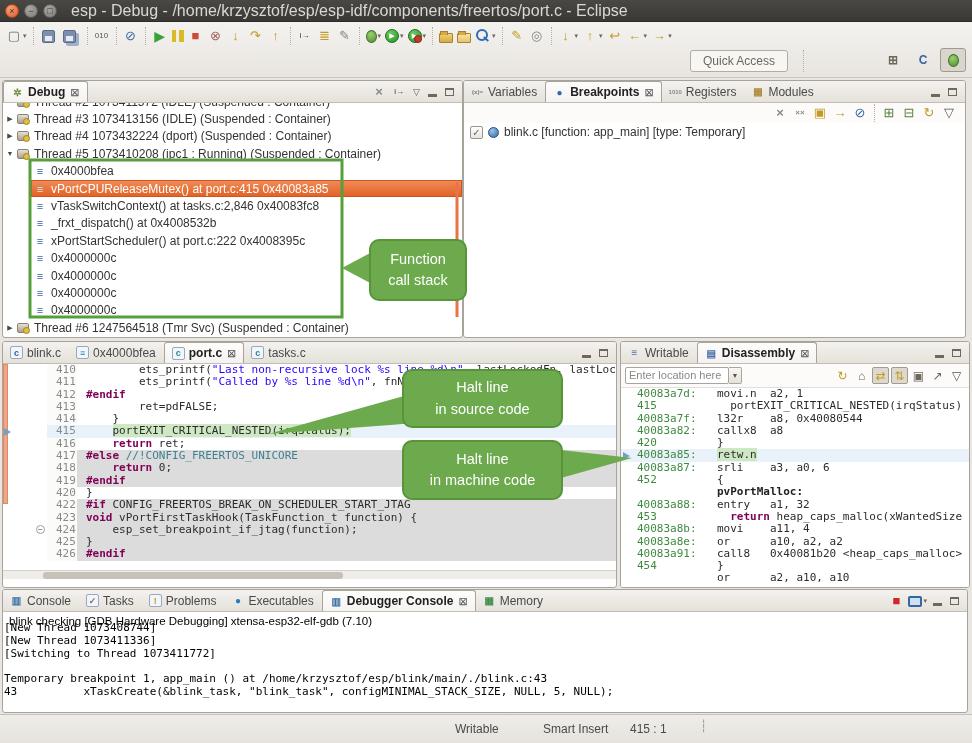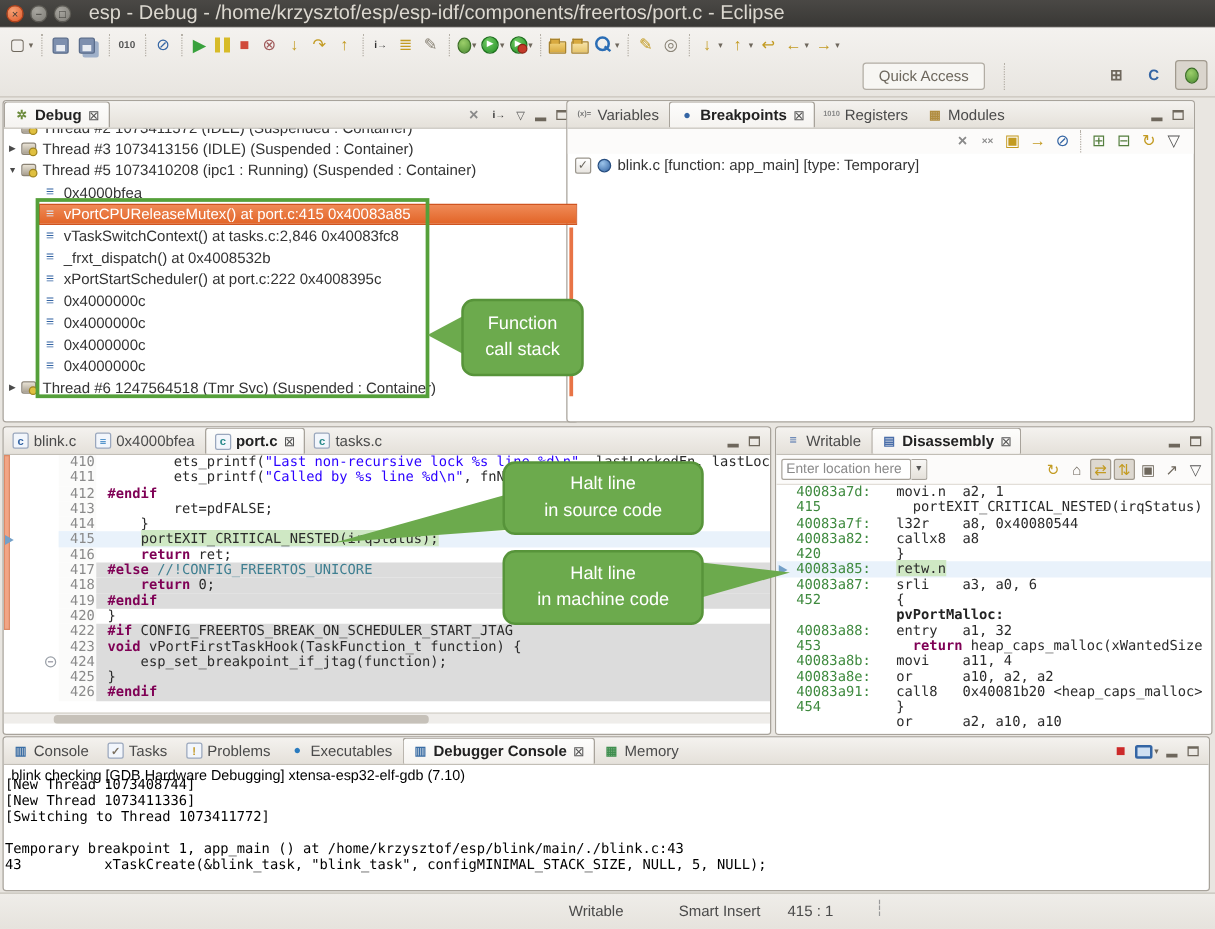--- a/index.html
+++ b/index.html
@@ -16,21 +16,21 @@
   .wb.close { background:radial-gradient(circle at 35% 30%, #f6a275, #e0592a); border-color:#b4431c; }
   .wtitle { color:#dcd8d0; margin-left:14px; font-size:16px; white-space:nowrap; }
 
   
   .toolbar { position:absolute; left:0; top:22px; width:972px; height:56px;
     background:linear-gradient(#f4f2ef,#e8e5e0); border-bottom:1px solid #c9c4bc; }
   .tbrow { position:absolute; left:4px; top:2px; height:24px; display:flex; align-items:center; }
   .tbtn { display:flex; align-items:center; padding:1px 2px; border-radius:2px; }
   .tbi { width:16px; height:16px; display:inline-flex; align-items:center; justify-content:center;
     font-size:13px; line-height:16px; }
-  .tbi.txt { font-size:8px; font-weight:bold; letter-spacing:0; }
+  .tbi.txt { font-size:8px; font-weight:normal; letter-spacing:0; }
   .tbi.big { font-size:14px; }
   .tbi.bold { font-weight:bold; }
   .dd { font-size:7px; color:#6e675c; margin-left:1px; }
   .tsep { width:1px; height:18px; border-left:1px dotted #b5b0a7; margin:0 4px; }
   .tbi.floppy, .tbi.floppies { width:13px; height:13px; background:#7d8fae; border:1px solid #5a6c8a;
     border-radius:2px; position:relative; margin:0 2px; }
   .tbi.floppy::after, .tbi.floppies::after { content:""; position:absolute; left:2px; right:2px;
     bottom:1px; height:5px; background:#e8ecf2; }
   .tbi.floppies { box-shadow:3px 3px 0 0 #9fb0c9; margin-right:5px; }
   .tbi.pause { width:12px; height:12px;
@@ -323,20 +323,27 @@
         </div>
         <div class="trow">
           <span class="rowin">
             <span class="exp">▶</span>
             <span class="ti-thread"></span>
             <span>Thread #3 1073413156 (IDLE) (Suspended : Container)</span>
           </span>
         </div>
         <div class="trow">
           <span class="rowin">
+            <span class="exp">▶</span>
+            <span class="ti-thread"></span>
+            <span>Thread #4 1073432224 (dport) (Suspended : Container)</span>
+          </span>
+        </div>
+        <div class="trow">
+          <span class="rowin">
             <span class="exp">▼</span>
             <span class="ti-thread"></span>
             <span>Thread #5 1073410208 (ipc1 : Running) (Suspended : Container)</span>
           </span>
         </div>
         <div class="trow">
           <span class="rowin" style="padding-left: 30px;">
             <span class="fico">≡</span>
             <span>0x4000bfea</span>
           </span>
@@ -393,21 +400,21 @@
           <span class="rowin">
             <span class="exp">▶</span>
             <span class="ti-thread"></span>
             <span>Thread #6 1247564518 (Tmr Svc) (Suspended : Container)</span>
           </span>
         </div>
       </div>
   </div>
 </div>
 
-<div class="panel" style="left:453px; top:80px; width:503px; height:258px;">
+<div class="panel" style="left:463px; top:80px; width:503px; height:258px;">
   <div class="tabbar" id="right-tabbar">
       <div class="tab">
         <span class="ti tiny" style="color: rgb(119, 119, 119);">(x)=</span>
         <span>Variables</span>
       </div>
       <div class="tab active">
         <span class="ti" style="color: rgb(52, 101, 164);">●</span>
         <span>Breakpoints</span>
         <span class="tclose">⊠</span>
       </div>

